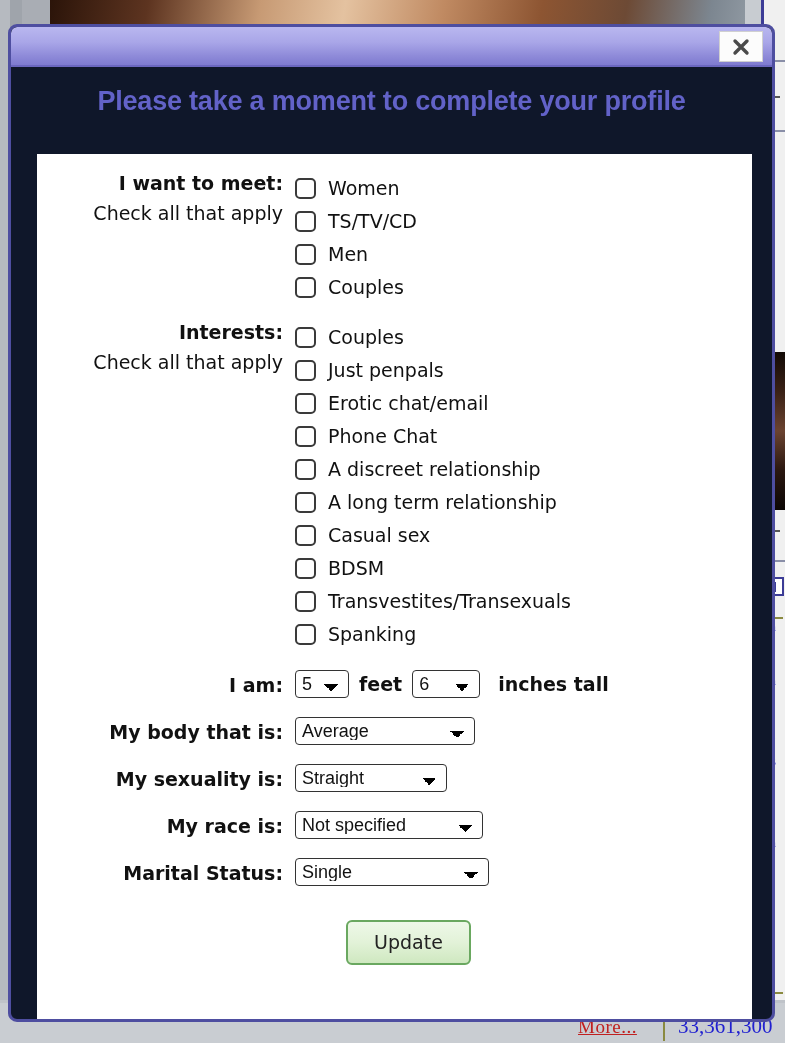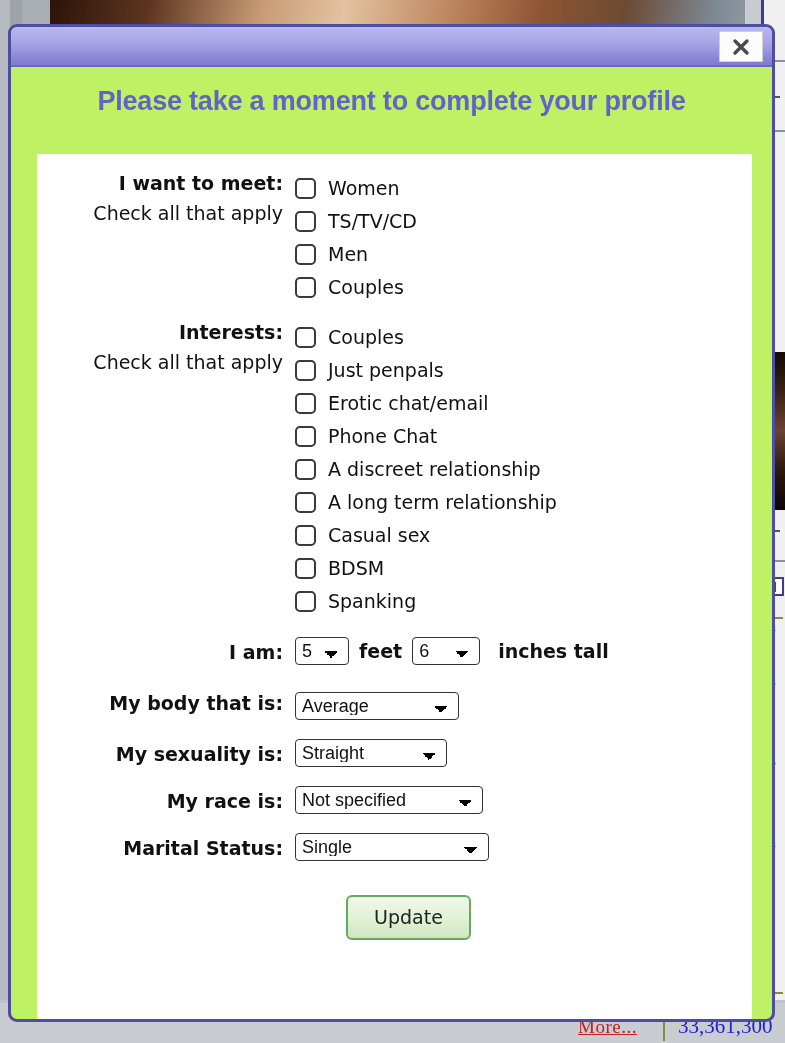--- a/index.html
+++ b/index.html
@@ -69,21 +69,21 @@
   .bg-count {
     position: absolute; left: 678px; bottom: 4px;
     font: 21px "Liberation Serif", serif; color: #2020d0; white-space: nowrap;
   }
 
   
   #modal {
     position: absolute; left: 8px; top: 24px; width: 767px; height: 998px;
     border: 3px solid #4e4ea0;
     border-radius: 9px;
-    background: #bef264;
+    background: #0f172a;
     overflow: hidden;
   }
   .modal-titlebar {
     position: relative; height: 40px;
     background: linear-gradient(180deg,#b9b7ef 0%,#a9a6e8 40%,#8d89d8 78%,#7f7bd0 100%);
     border-bottom: 2px solid #6b67bf;
     border-radius: 6px 6px 0 0;
   }
   .close-btn {
     position: absolute; right: 9px; top: 4px;
@@ -157,21 +157,21 @@
     background-image:
       linear-gradient(45deg, transparent 50%, #000 50%),
       linear-gradient(135deg, #000 50%, transparent 50%);
     background-position: calc(100% - 17px) 13px, calc(100% - 10px) 13px;
     background-size: 7px 7px, 7px 7px;
     background-repeat: no-repeat;
     cursor: pointer;
   }
   select.feet  { width: 54px;  padding-right: 24px; }
   select.inch  { width: 68px;  padding-right: 30px; }
-  select.wide  { width: 164px; padding-right: 34px; margin-top: 8px; }
+  select.wide  { width: 180px; padding-right: 34px; }
   select.wide2 { width: 152px; padding-right: 34px; }
   select.wide3 { width: 188px; padding-right: 52px; }
   select.wide4 { width: 194px; padding-right: 34px; }
 
   .inline-word {
     font: bold 19px/1 "DejaVu Sans", sans-serif; color: #111;
     margin: 0 10px;
   }
   .inline-word.tall { margin-left: 18px; }
 
@@ -307,20 +307,24 @@
           <div class="cbrow">
             <div class="cbox"></div>
             <div class="cblabel">Casual sex</div>
           </div>
           <div class="cbrow">
             <div class="cbox"></div>
             <div class="cblabel">BDSM</div>
           </div>
           <div class="cbrow">
             <div class="cbox"></div>
+            <div class="cblabel">Transvestites/Transexuals</div>
+          </div>
+          <div class="cbrow">
+            <div class="cbox"></div>
             <div class="cblabel">Spanking</div>
           </div>
         </div>
       </div>
 
       <div class="srow">
         <div class="label-col">
           <span class="lbl-bold">I am:</span>
         </div>
         <div style="display:flex;align-items:center;">

